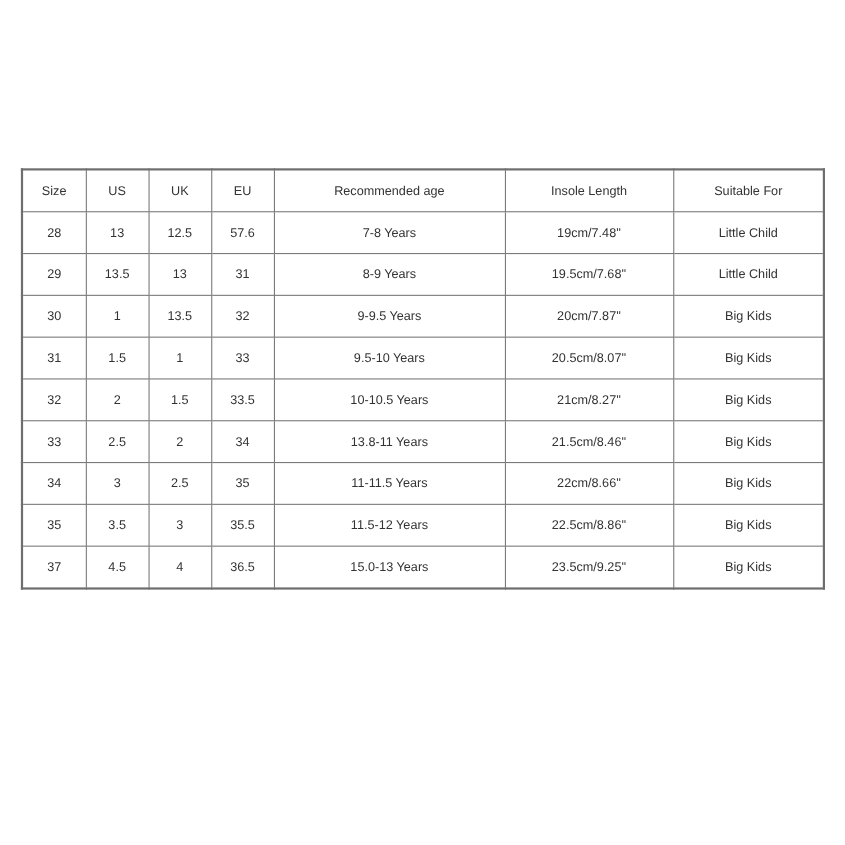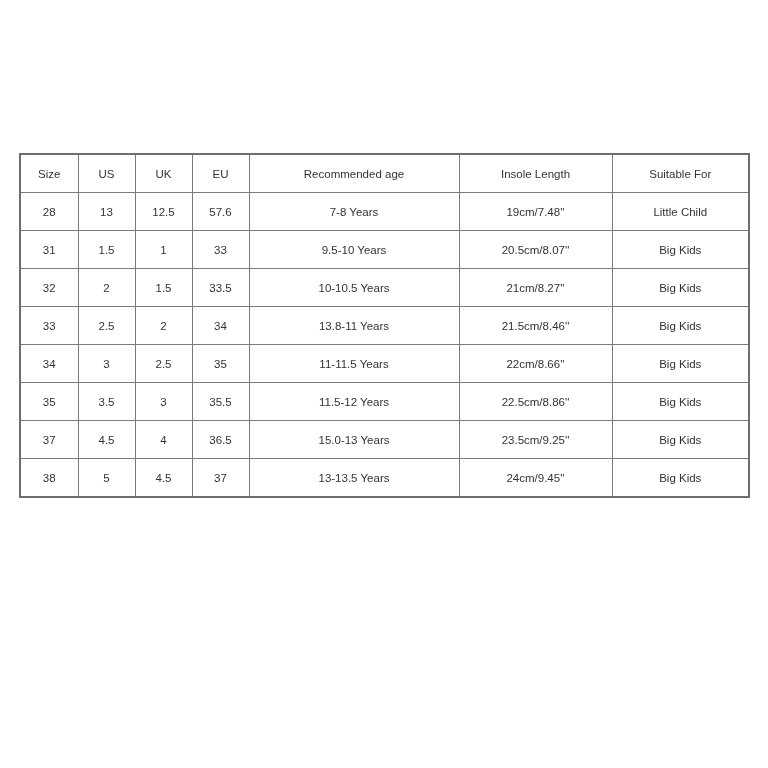--- a/index.html
+++ b/index.html
@@ -67,20 +67,38 @@
   <tr>
         <td>28</td>
         <td>13</td>
         <td>12.5</td>
         <td>57.6</td>
         <td>7-8 Years</td>
         <td>19cm/7.48''</td>
         <td>Little Child</td>
       </tr>
       <tr>
+        <td>29</td>
+        <td>13.5</td>
+        <td>13</td>
+        <td>31</td>
+        <td>8-9 Years</td>
+        <td>19.5cm/7.68''</td>
+        <td>Little Child</td>
+      </tr>
+      <tr>
+        <td>30</td>
+        <td>1</td>
+        <td>13.5</td>
+        <td>32</td>
+        <td>9-9.5 Years</td>
+        <td>20cm/7.87''</td>
+        <td>Big Kids</td>
+      </tr>
+      <tr>
         <td>31</td>
         <td>1.5</td>
         <td>1</td>
         <td>33</td>
         <td>9.5-10 Years</td>
         <td>20.5cm/8.07''</td>
         <td>Big Kids</td>
       </tr>
       <tr>
         <td>32</td>
@@ -120,23 +138,14 @@
       </tr>
       <tr>
         <td>37</td>
         <td>4.5</td>
         <td>4</td>
         <td>36.5</td>
         <td>15.0-13 Years</td>
         <td>23.5cm/9.25''</td>
         <td>Big Kids</td>
       </tr>
-      <tr>
-        <td>38</td>
-        <td>5</td>
-        <td>4.5</td>
-        <td>37</td>
-        <td>13-13.5 Years</td>
-        <td>24cm/9.45''</td>
-        <td>Big Kids</td>
-      </tr>
     </tbody>
 </table>
 
 </body></html>

